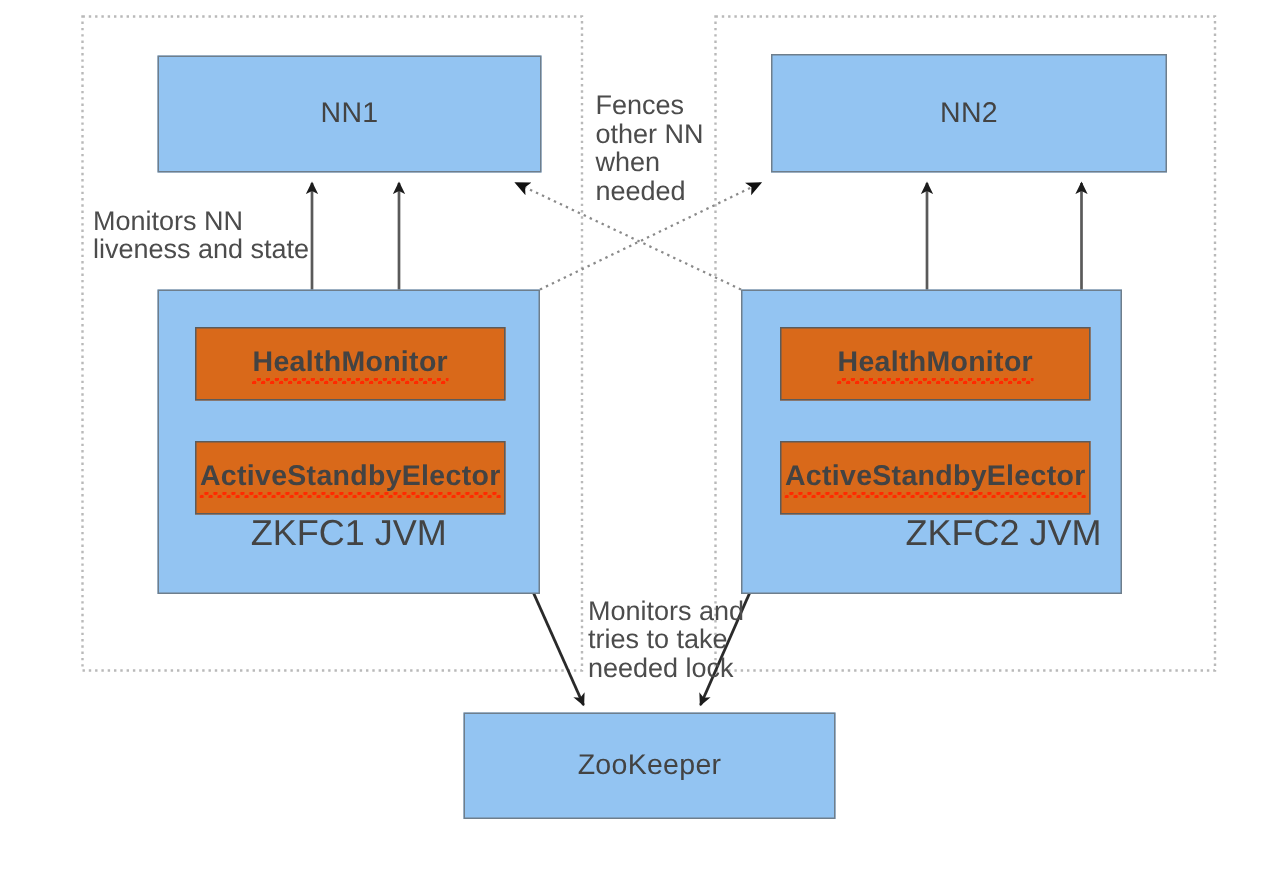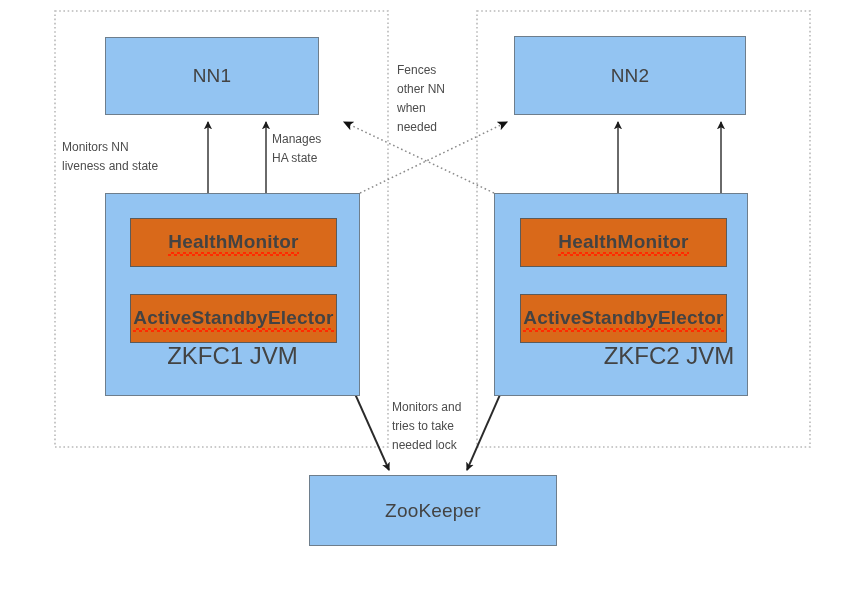--- a/index.html
+++ b/index.html
@@ -65,21 +65,21 @@
   }
   .zkfc-caption {
     position: absolute;
     width: 100%;
     text-align: center;
     font-size: 24px;
     color: #434343;
   }
   .edge-label {
     position: absolute;
-    font-size: 12px;
+    font-size: 18px;
     line-height: 19px;
     color: #4c4c4c;
     white-space: pre-line;
   }
   .zkfc-box {
     position: absolute;
     box-sizing: border-box;
     background: #93c4f2;
     border: 1.6px solid #6e7e8c;
   }
@@ -112,25 +112,25 @@
 
     <line x1="360" y1="193" x2="507" y2="122" stroke="#8a8a8a" stroke-width="1.5" stroke-dasharray="1.6 2.8" marker-end="url(#arrowDotted)"></line>
 
     <line x1="494" y1="193" x2="344" y2="122" stroke="#8a8a8a" stroke-width="1.5" stroke-dasharray="1.6 2.8" marker-end="url(#arrowDotted)"></line>
 
     <line x1="331" y1="340" x2="389" y2="470" stroke="#2a2a2a" stroke-width="1.9" marker-end="url(#arrowSolid)"></line>
 
     <line x1="524" y1="340" x2="467" y2="470" stroke="#2a2a2a" stroke-width="1.9" marker-end="url(#arrowSolid)"></line>
   </svg>
 
-  <div class="node node-blue" style="left:105px; top:37px; width:214px; height:78px;">
+  <div class="node node-blue" style="left:105px; top:37px; width:256px; height:78px;">
     <span class="node-label">NN1</span>
   </div>
 
-  <div class="node node-blue" style="left:514px; top:36px; width:232px; height:79px;">
+  <div class="node node-blue" style="left:514px; top:36px; width:264px; height:79px;">
     <span class="node-label">NN2</span>
   </div>
 
   <div class="zkfc-box" style="left:105px; top:193px; width:255px; height:203px;">
     <div class="zkfc-caption" style="top:148px;">ZKFC1 JVM</div>
   </div>
   <div class="node node-orange" style="left:130px; top:218px; width:207px; height:49px;">
     <span class="node-label misspelled">HealthMonitor</span>
   </div>
   <div class="node node-orange" style="left:130px; top:294px; width:207px; height:49px;">
@@ -146,22 +146,20 @@
   <div class="node node-orange" style="left:520px; top:294px; width:207px; height:49px;">
     <span class="node-label misspelled">ActiveStandbyElector</span>
   </div>
 
   <div class="node node-blue" style="left:309px; top:475px; width:248px; height:71px;">
     <span class="node-label">ZooKeeper</span>
   </div>
 
   <div class="edge-label" style="left:62px; top:138px;">Monitors NN
 liveness and state</div>
-  <div class="edge-label" style="left:272px; top:130px;">Manages
-HA state</div>
   <div class="edge-label" style="left:397px; top:61px;">Fences
 other NN
 when
 needed</div>
   <div class="edge-label" style="left:392px; top:398px;">Monitors and
 tries to take
 needed lock</div>
 
 </div>
 

